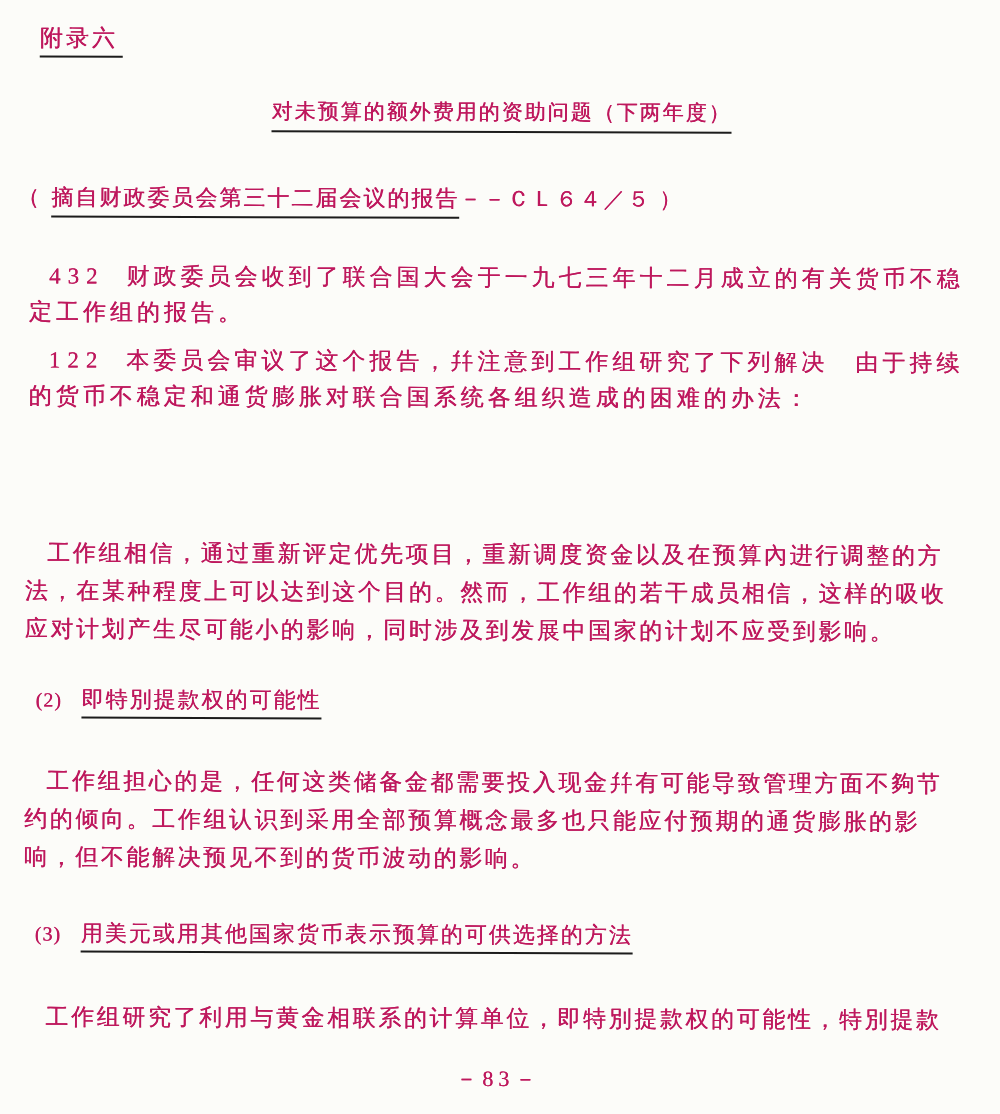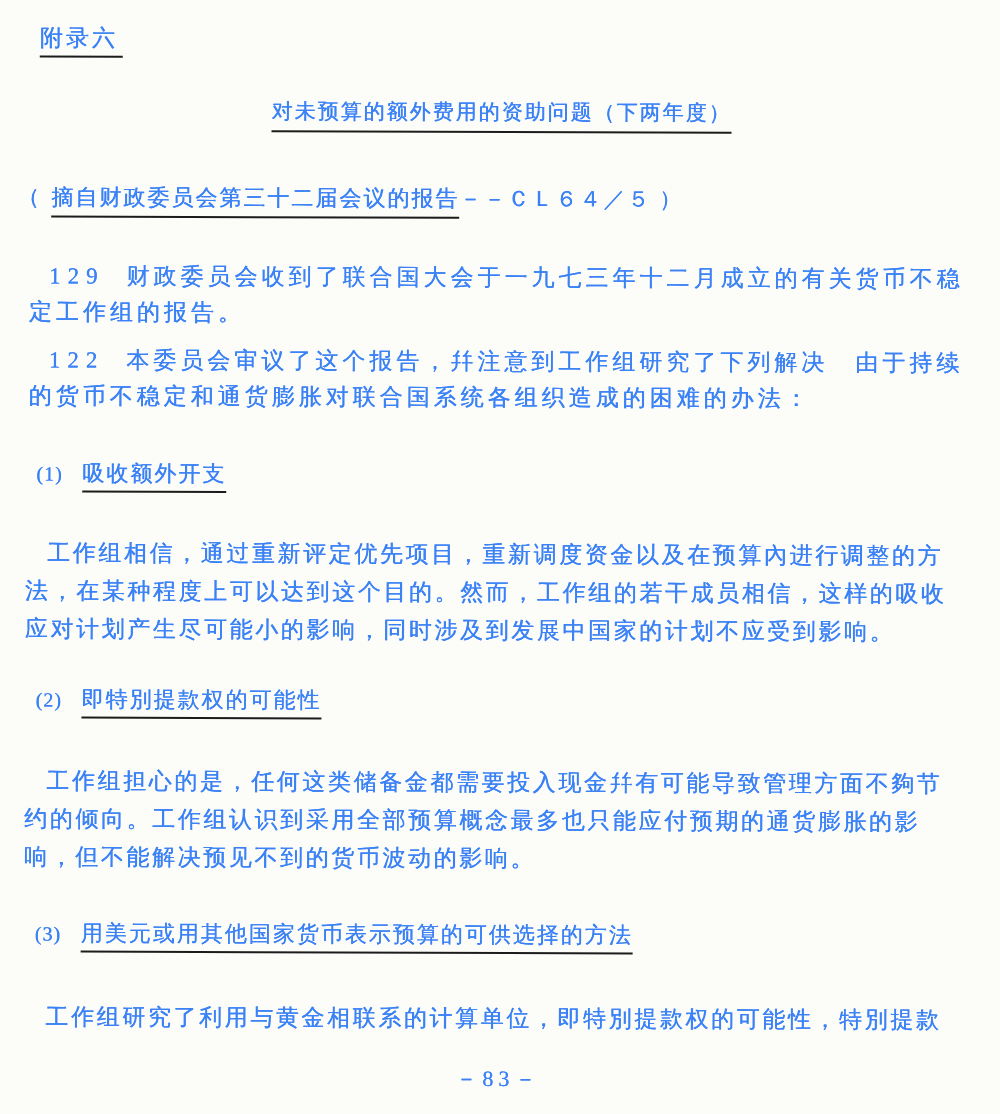--- a/index.html
+++ b/index.html
@@ -2,21 +2,21 @@
 <html><head>
 <meta charset="utf-8">
 <style>
   html, body { margin: 0; padding: 0; background: #ffffff; }
   .sheet {
     position: relative;
     width: 1000px;
     height: 1114px;
     background: #fcfcf9;
     overflow: hidden;
-    color: #3b82f6;
+    color: #be185d;
     font-family: "Liberation Serif", "DejaVu Serif", serif;
     text-shadow: 0.4px 0 0 currentColor; 
   }
   .tilt {
     position: absolute;
     inset: 0;
     transform: rotate(0.2deg); 
     transform-origin: 50% 50%;
   }
   .u { border-bottom: 2px solid #1c1c1c; }
@@ -85,30 +85,27 @@
 
     <div class="title">
       <span class="u">对未预算的额外费用的资助问题（下两年度）</span>
     </div>
 
     <div class="subtitle">
       <span class="paren-open">（</span><span class="u sub-u">摘自财政委员会第三十二届会议的报告</span><span class="sub-ref">－－ＣＬ６４／５</span><span class="paren-close">）</span>
     </div>
 
     <p class="npara p246">
-      <span class="num">129</span><span class="ptext">财政委员会收到了联合国大会于一九七三年十二月成立的有关货币不稳定工作组的报告。</span>
+      <span class="num">432</span><span class="ptext">财政委员会收到了联合国大会于一九七三年十二月成立的有关货币不稳定工作组的报告。</span>
     </p>
 
     <p class="npara p247">
       <span class="num">122</span><span class="ptext">本委员会审议了这个报告，幷注意到工作组研究了下列解决　由于持续的货币不稳定和通货膨胀对联合国系统各组织造成的困难的办法：</span>
     </p>
 
-    <div class="sec-head sh1">
-      <span class="marker">(1)</span><span class="u">吸收额外开支</span>
-    </div>
     <p class="spara sp1">工作组相信，通过重新评定优先项目，重新调度资金以及在预算內进行调整的方法，在某种程度上可以达到这个目的。然而，工作组的若干成员相信，这样的吸收应对计划产生尽可能小的影响，同时涉及到发展中国家的计划不应受到影响。</p>
 
     <div class="sec-head sh2">
       <span class="marker">(2)</span><span class="u">即特別提款权的可能性</span>
     </div>
     <p class="spara sp2">工作组担心的是，任何这类储备金都需要投入现金幷有可能导致管理方面不夠节约的倾向。工作组认识到采用全部预算概念最多也只能应付预期的通货膨胀的影响，但不能解决预见不到的货币波动的影响。</p>
 
     <div class="sec-head sh3">
       <span class="marker">(3)</span><span class="u">用美元或用其他国家货币表示预算的可供选择的方法</span>
     </div>

